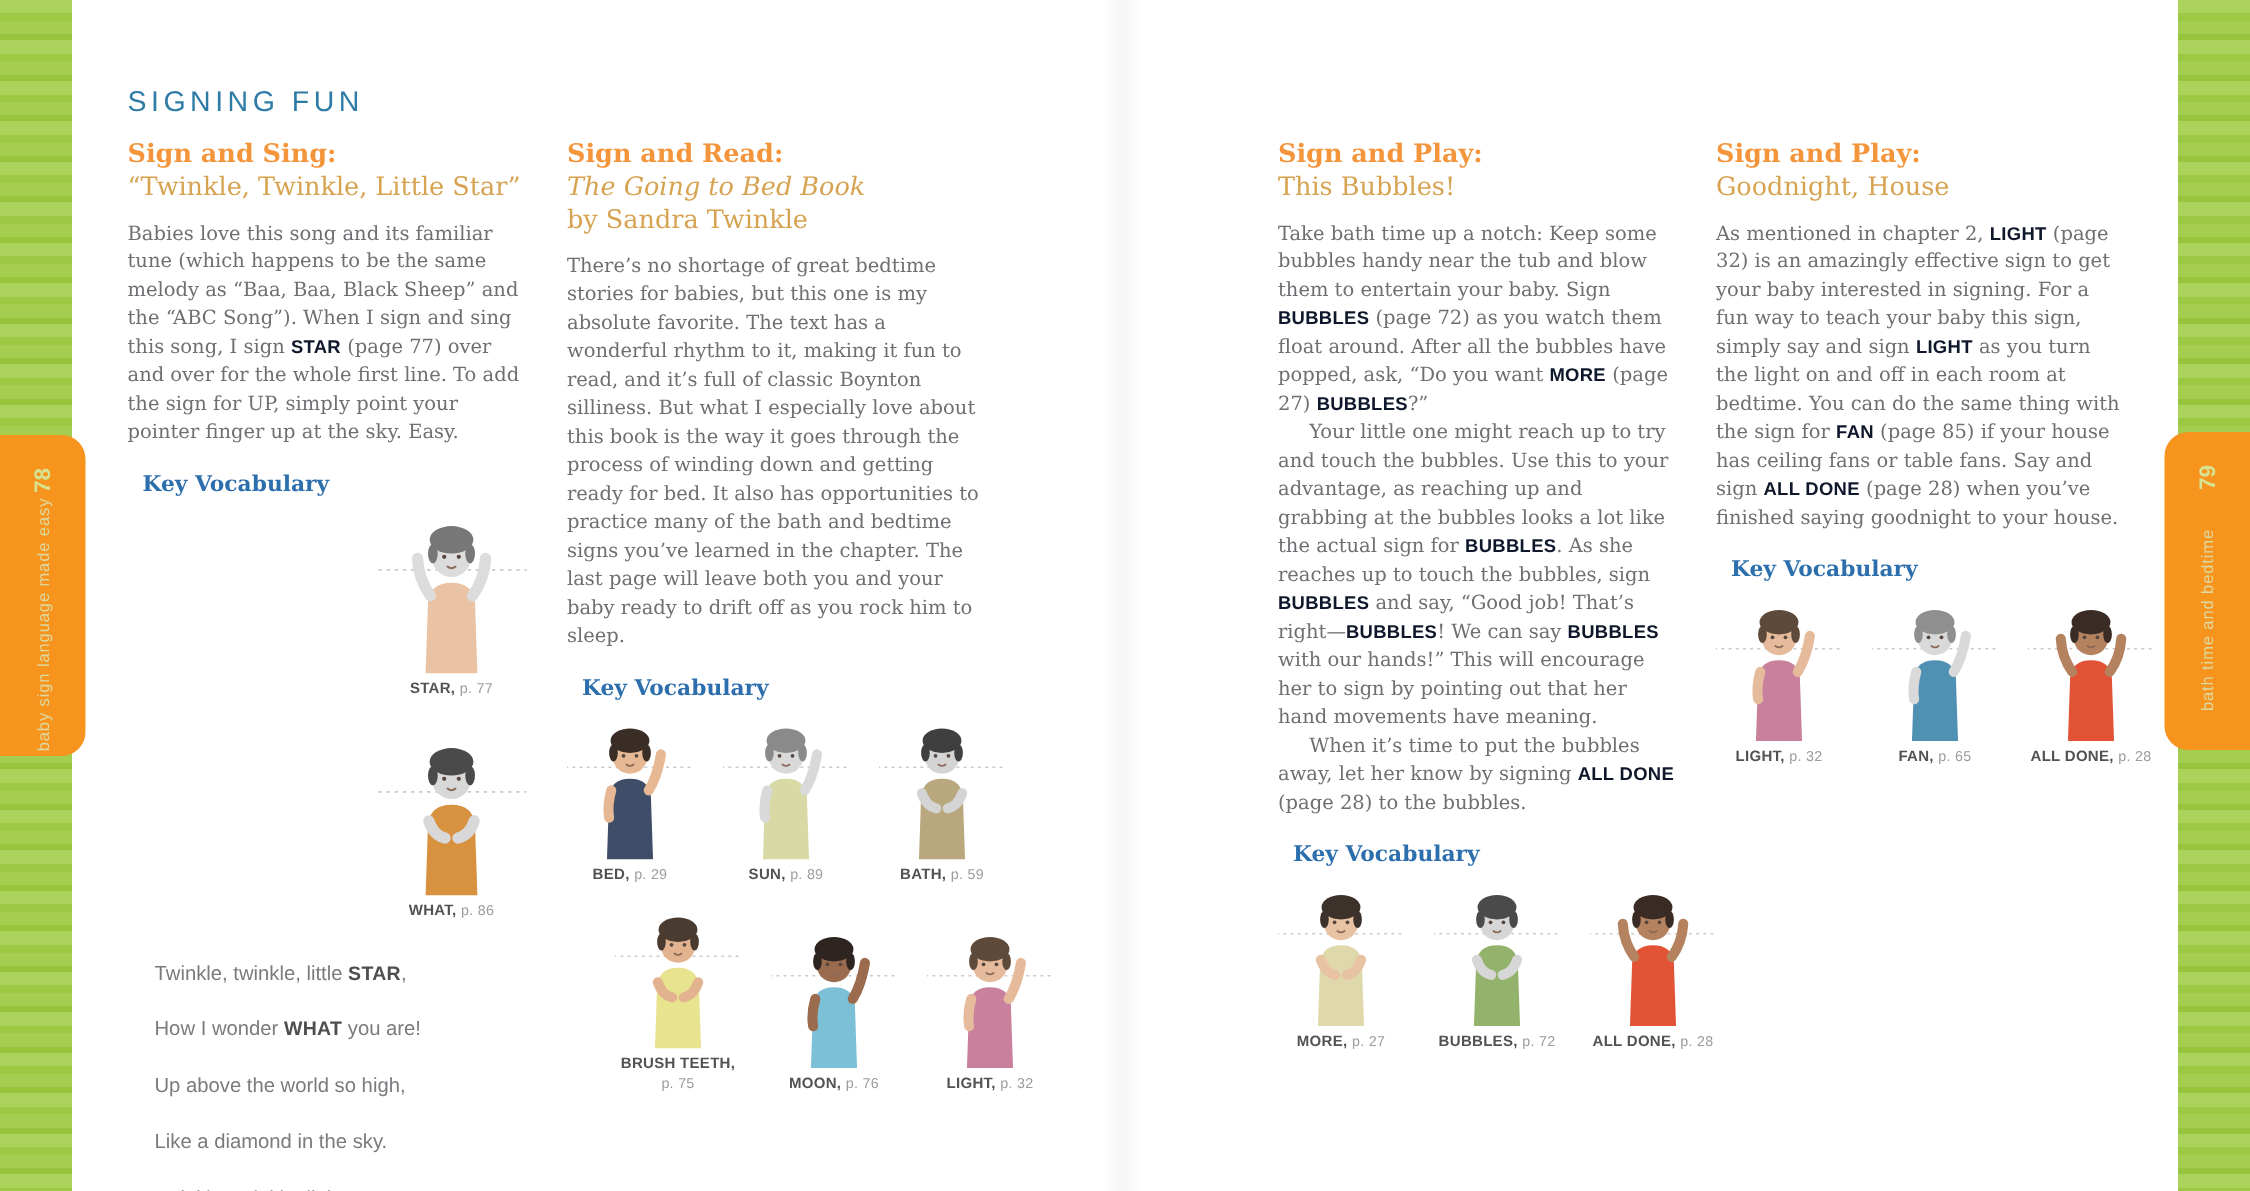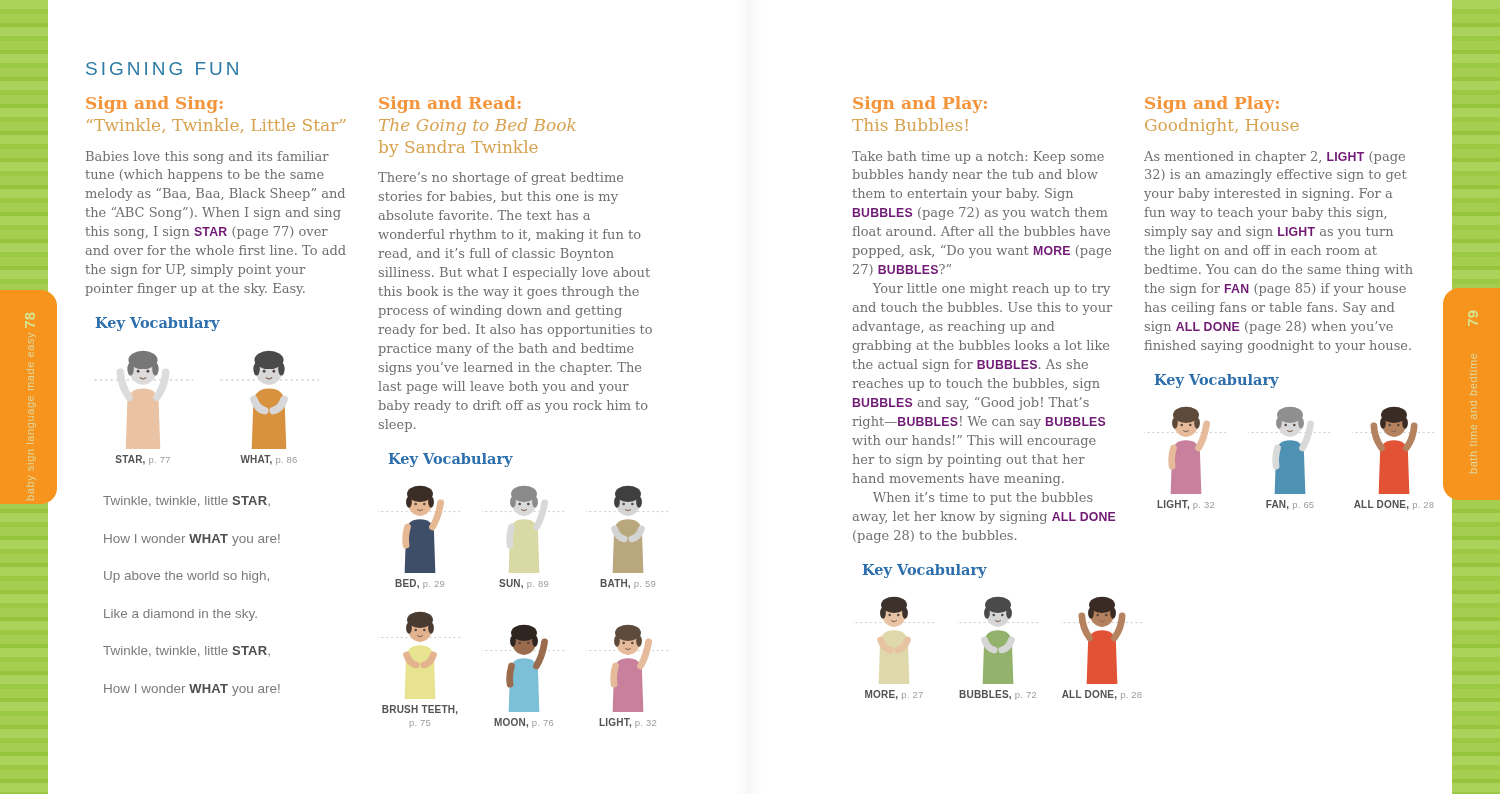--- a/index.html
+++ b/index.html
@@ -37,28 +37,28 @@
   .col3{left:852px;width:266px;}
   .col4{left:1144px;width:272px;}
 
   .sec-title{font-size:17px;font-weight:bold;color:#f5953b;line-height:1.28;margin:0;}
   .sec-sub{font-size:17px;color:#d7a351;line-height:1.28;margin:0;}
   .sec-sub .i{font-style:italic;}
 
   .body{margin-top:11px;}
   .body p{margin:0;font-size:13px;line-height:1.46;color:#6e6f72;}
   .body p.ind{text-indent:1.6em;}
-  .b{font-family:"Liberation Sans",sans-serif;font-weight:bold;font-size:12.3px;color:#701a75;letter-spacing:.2px;}
+  .b{font-family:"Liberation Sans",sans-serif;font-weight:bold;font-size:12.3px;color:#0f172a;letter-spacing:.2px;}
 
   .kv{font-size:14.5px;font-weight:bold;color:#2d6fad;margin:15px 0 10px 10px;}
 
   .vocab-row{display:flex;align-items:flex-end;gap:20px;}
   .vr-sp{justify-content:space-between;}
-  .vr-g{gap:22px;margin-left:6px;}
-  .vocab-row + .vocab-row{margin-top:12px;}
+  .vr-g{gap:22px;margin-left:6px;flex-direction:column;}
+  .vocab-row + .vocab-row{margin-top:12px;margin-left:32px;}
   .fig{width:84px;text-align:center;}
   .fig svg{width:84px;height:96px;display:block;margin:0 auto;}
   .fig-lg{width:104px;}
   .fig-lg svg{width:100px;height:108px;}
   .cap{margin-top:4px;font-family:"Liberation Sans",sans-serif;font-weight:bold;font-size:10px;
     color:#515254;letter-spacing:.2px;line-height:1.35;}
   .cap .cp{font-weight:normal;font-size:9.5px;color:#9b9c9e;}
 
   .lyrics{margin-top:26px;padding-left:18px;}
   .lyric{font-family:"Liberation Sans",sans-serif;font-size:13.5px;color:#7a7b7e;margin-bottom:22.5px;}

